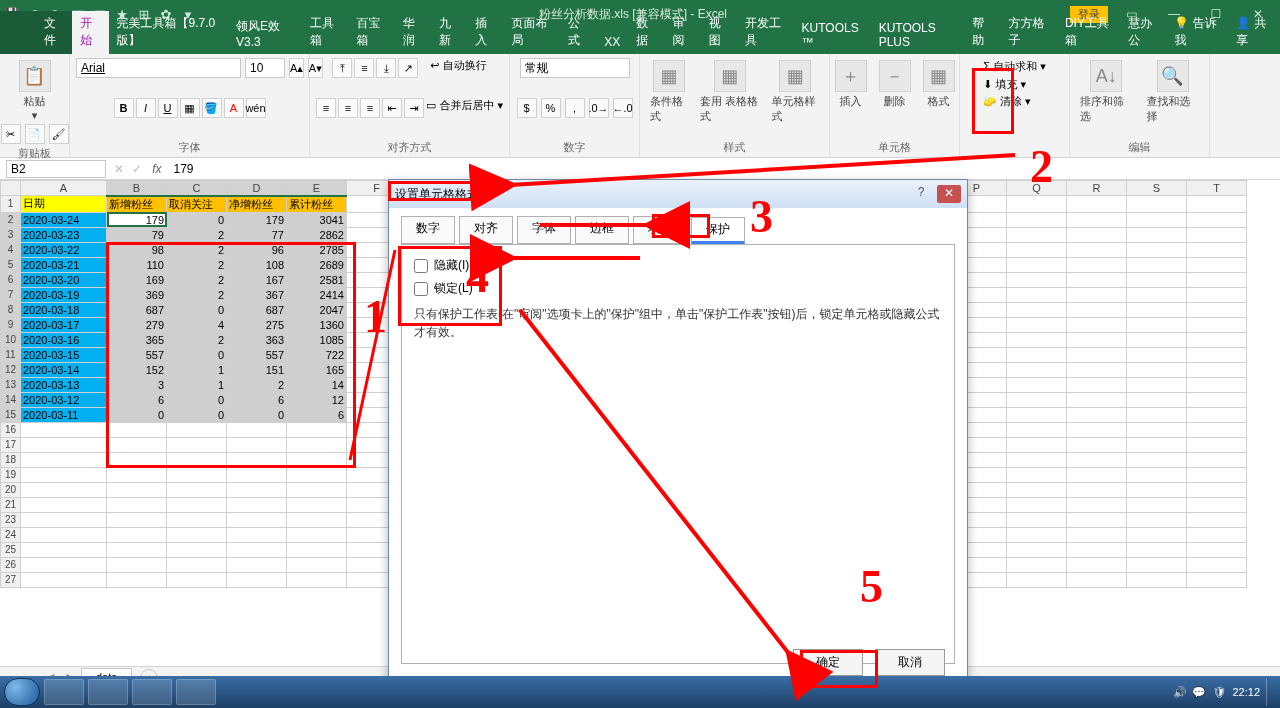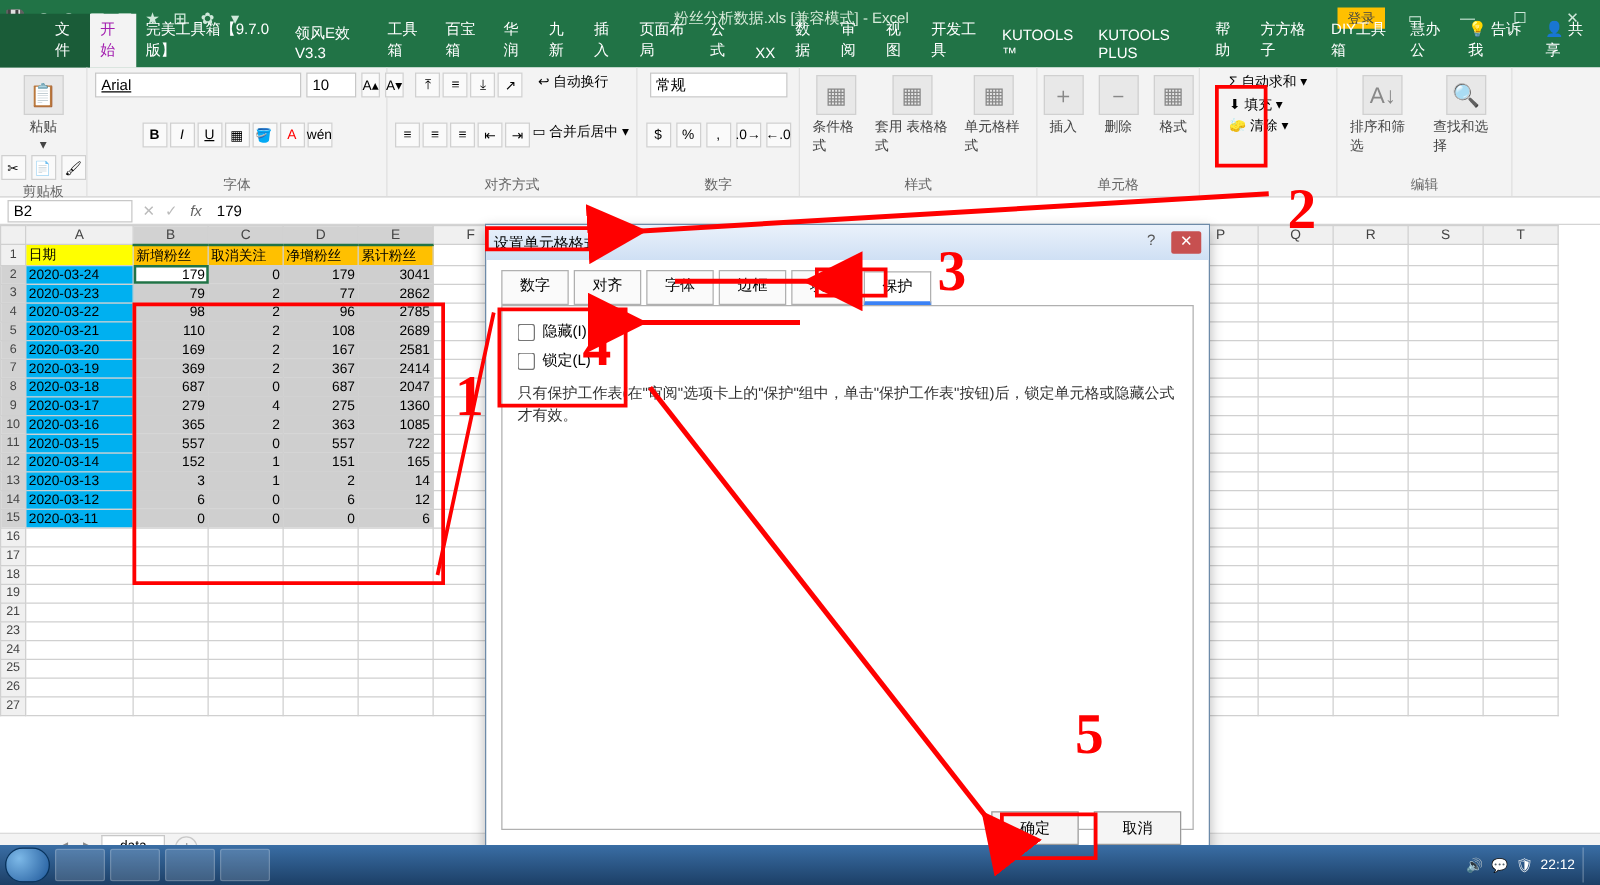--- a/index.html
+++ b/index.html
@@ -712,20 +712,43 @@
           <td></td>
           <td></td>
           <td></td>
           <td></td>
           <td></td>
           <td></td>
           <td></td>
           <td></td>
         </tr>
         <tr>
+          <td class="rowhead">20</td>
+          <td></td>
+          <td></td>
+          <td></td>
+          <td></td>
+          <td></td>
+          <td></td>
+          <td></td>
+          <td></td>
+          <td></td>
+          <td></td>
+          <td></td>
+          <td></td>
+          <td></td>
+          <td></td>
+          <td></td>
+          <td></td>
+          <td></td>
+          <td></td>
+          <td></td>
+          <td></td>
+        </tr>
+        <tr>
           <td class="rowhead">21</td>
           <td></td>
           <td></td>
           <td></td>
           <td></td>
           <td></td>
           <td></td>
           <td></td>
           <td></td>
           <td></td>

